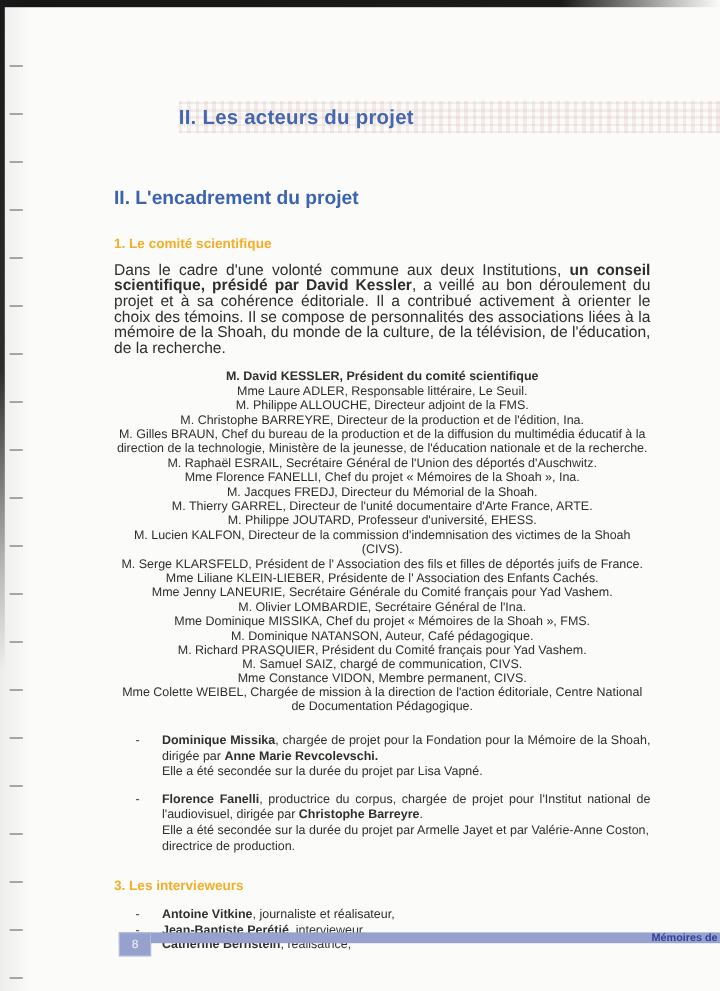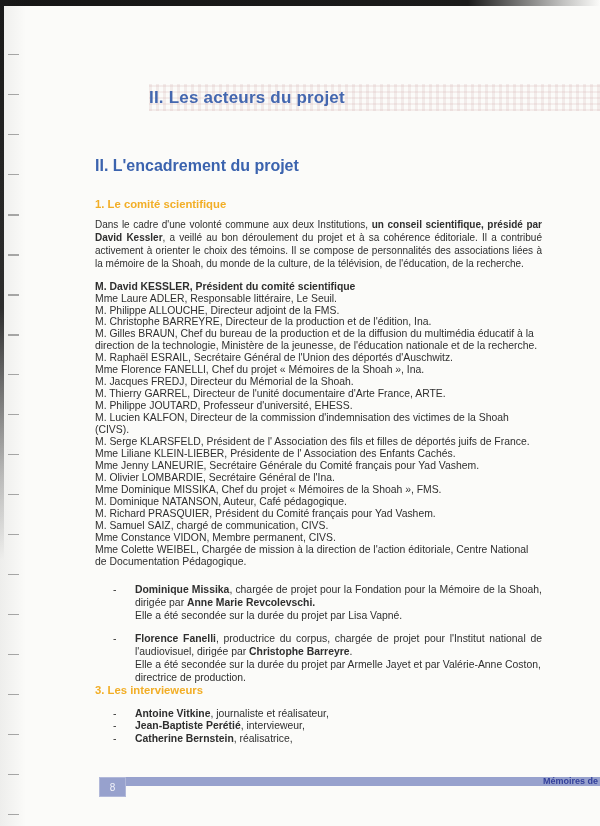--- a/index.html
+++ b/index.html
@@ -24,23 +24,23 @@
     background-image:
       repeating-linear-gradient(0deg, rgba(205,160,160,.16) 0 2px, rgba(0,0,0,0) 2px 6px),
       repeating-linear-gradient(90deg, rgba(195,150,150,.16) 0 3px, rgba(0,0,0,0) 3px 7px);}
   .doc-title{font-size:17px;font-weight:bold;color:var(--title-blue,#4467af);letter-spacing:.2px;}
   
   .content{position:absolute;left:95px;top:0;width:447px;}
   .h-blue{margin:157px 0 0 0;font-size:16px;font-weight:bold;color:var(--heading-blue,#3b63ae);}
   .h-orange{margin:0;font-size:11.3px;font-weight:bold;color:var(--heading-orange,#f2ae26);}
   .h-orange.first{margin-top:23px;}
   .h-orange.second{margin-top:12px;}
-  .h-orange.third{}
-  .intro{margin-top:9px;font-size:10px;line-height:12.9px;text-align:justify;}
-  .members{margin-top:4px;font-size:10.4px;line-height:11.95px;}
+  .h-orange.third{margin-top:21px;}
+  .intro{margin-top:9px;font-size:13px;line-height:12.9px;text-align:justify;}
+  .members{margin-top:4px;font-size:10.4px;line-height:11.95px;text-align:center;}
   .member-lead{font-weight:bold;}
   b, .bold{font-weight:bold;}
   .bullet-item{position:relative;padding-left:40px;font-size:10.4px;line-height:13px;}
   .bullet-item .dash{position:absolute;left:18px;top:0;}
   .bullet-item.justify .wrap{text-align:justify;}
   .pm-1{margin-top:15px;}
   .pm-2{margin-top:10px;}
   .iv-list{margin-top:12px;}
   .iv-item{position:relative;padding-left:40px;font-size:10.4px;line-height:12.5px;}
   .iv-item .dash{position:absolute;left:18px;top:0;}

